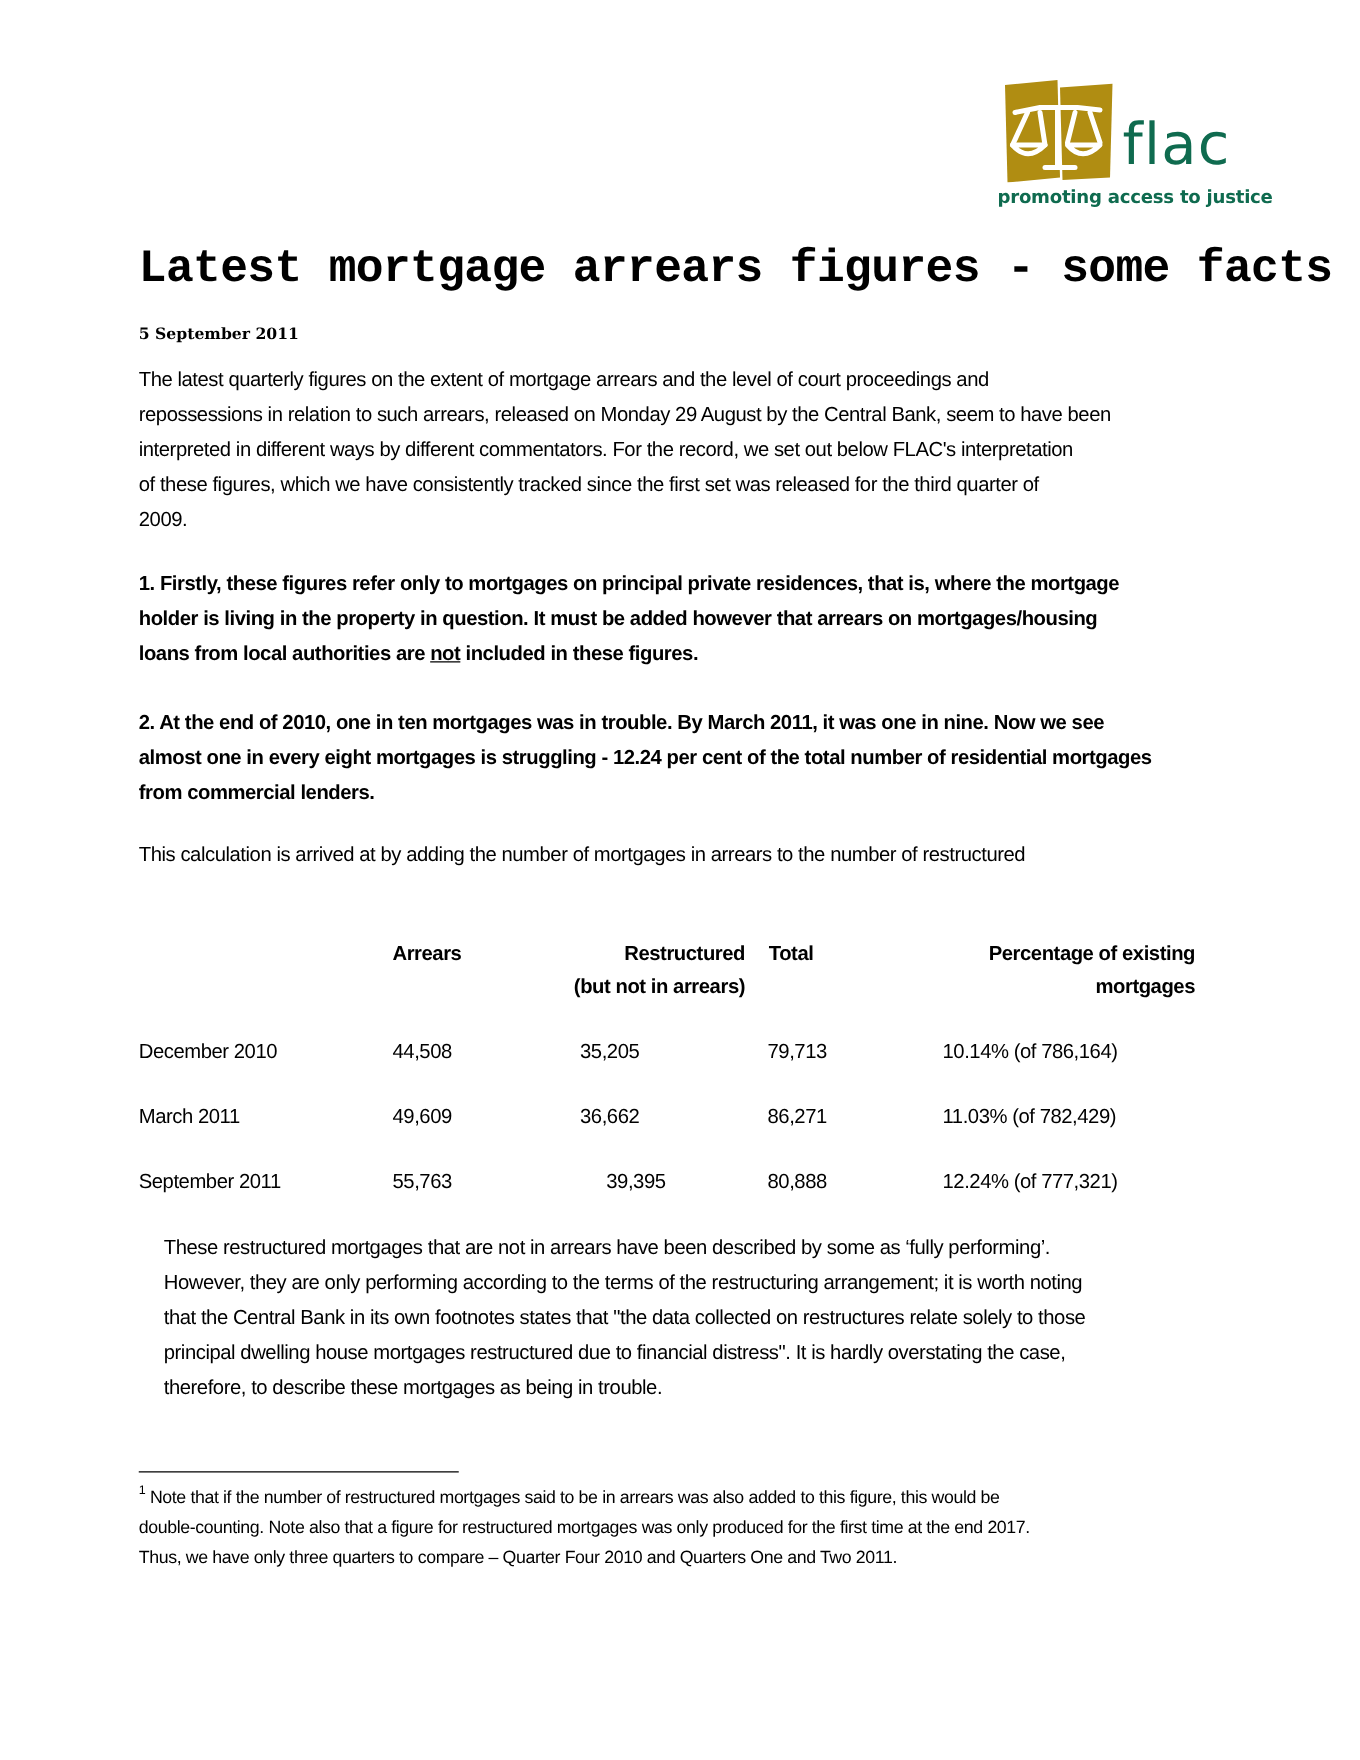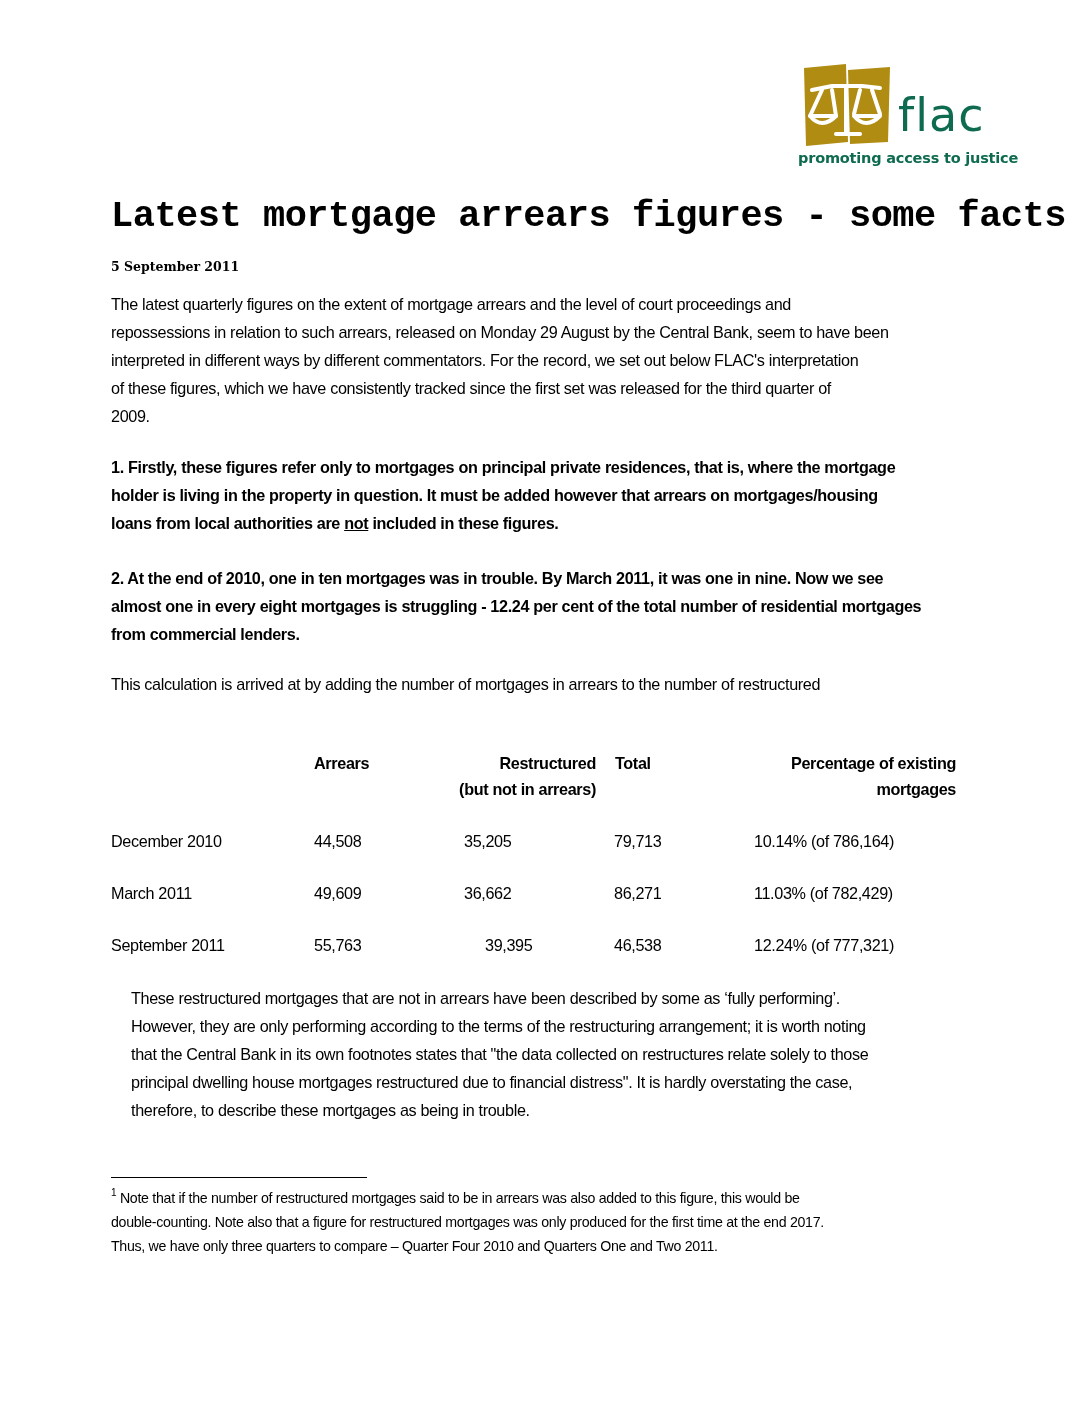--- a/index.html
+++ b/index.html
@@ -106,21 +106,21 @@
       <div class="tcell" style="left:298px; top:880px;">49,609</div>
       <div class="tcell" style="left:448px; top:880px;">36,662</div>
       <div class="tcell" style="left:598px; top:880px;">86,271</div>
       <div class="tcell" style="left:738px; top:880px;">11.03% (of 782,429)</div>
     </div>
 
     <div>
       <div class="tcell" style="left:95px; top:932px;">September 2011</div>
       <div class="tcell" style="left:298px; top:932px;">55,763</div>
       <div class="tcell" style="left:448px; top:932px;margin-left:21px;">39,395</div>
-      <div class="tcell" style="left:598px; top:932px;">46,538</div>
+      <div class="tcell" style="left:598px; top:932px;">80,888</div>
       <div class="tcell" style="left:738px; top:932px;">12.24% (of 777,321)</div>
     </div>
   </div>
 
   <div class="para" style="top:984px;margin-left:20px;">
     <span class="line">These restructured mortgages that are not in arrears have been described by some as ‘fully performing’.</span>
     <span class="line">However, they are only performing according to the terms of the restructuring arrangement; it is worth noting</span>
     <span class="line">that the Central Bank in its own footnotes states that "the data collected on restructures relate solely to those</span>
     <span class="line">principal dwelling house mortgages restructured due to financial distress". It is hardly overstating the case,</span>
     <span class="line">therefore, to describe these mortgages as being in trouble.</span>

